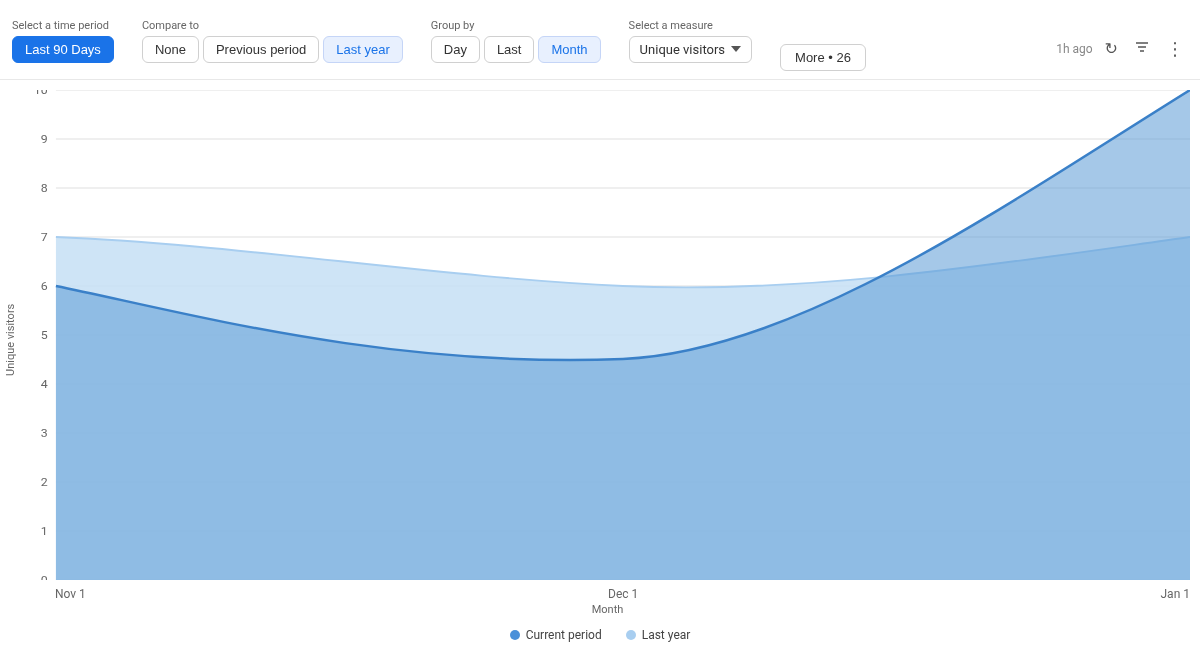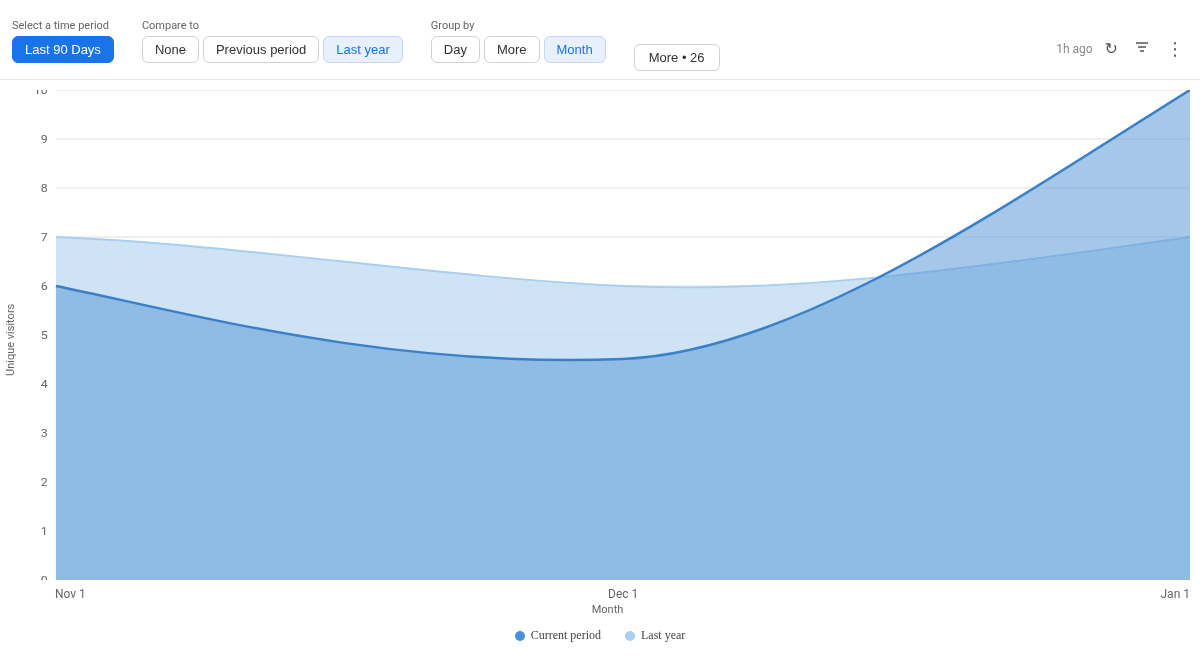--- a/index.html
+++ b/index.html
@@ -159,21 +159,20 @@
       gap: 24px;
       padding: 8px 0 4px 0;
       font-size: 12px;
       color: #444;
     }
 
     .legend-item {
       display: flex;
       align-items: center;
       gap: 6px;
-      font-family: Liberation Serif, serif;
     }
 
     .legend-dot {
       width: 10px;
       height: 10px;
       border-radius: 50%;
     }
   </style>
 </head>
 <body>
@@ -193,25 +192,34 @@
       <button class="btn">None</button>
       <button class="btn">Previous period</button>
       <button class="btn active-outline">Last year</button>
     </div>
   </div>
 
   <div class="toolbar-group">
     <span class="toolbar-label">Group by</span>
     <div class="btn-group">
       <button class="btn">Day</button>
-      <button class="btn">More</button>
+      <button class="btn">Last</button>
       <button class="btn active-outline">Month</button>
     </div>
   </div>
 
+  <div class="toolbar-group">
+    <span class="toolbar-label">Select a measure</span>
+    <div class="select-measure">
+      <span>Unique visitors</span>
+      <svg class="chevron-icon" viewBox="0 0 10 6">
+        <path d="M0 0 L5 6 L10 0Z" fill="#555"></path>
+      </svg>
+    </div>
+  </div>
 
   <div style="margin-top:34px;">
     <button class="more-btn">More • 26</button>
   </div>
 
   <div class="toolbar-spacer"></div>
 
   <div class="toolbar-actions" style="margin-top:16px;">
     <span class="time-ago">1h ago</span>
     <button class="icon-btn">

